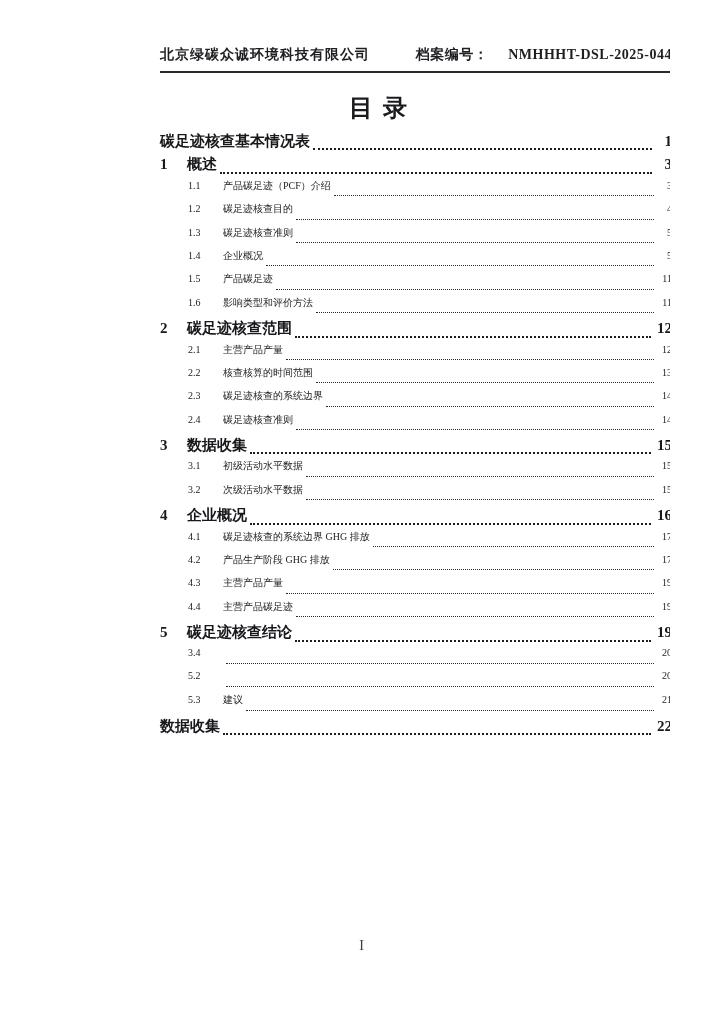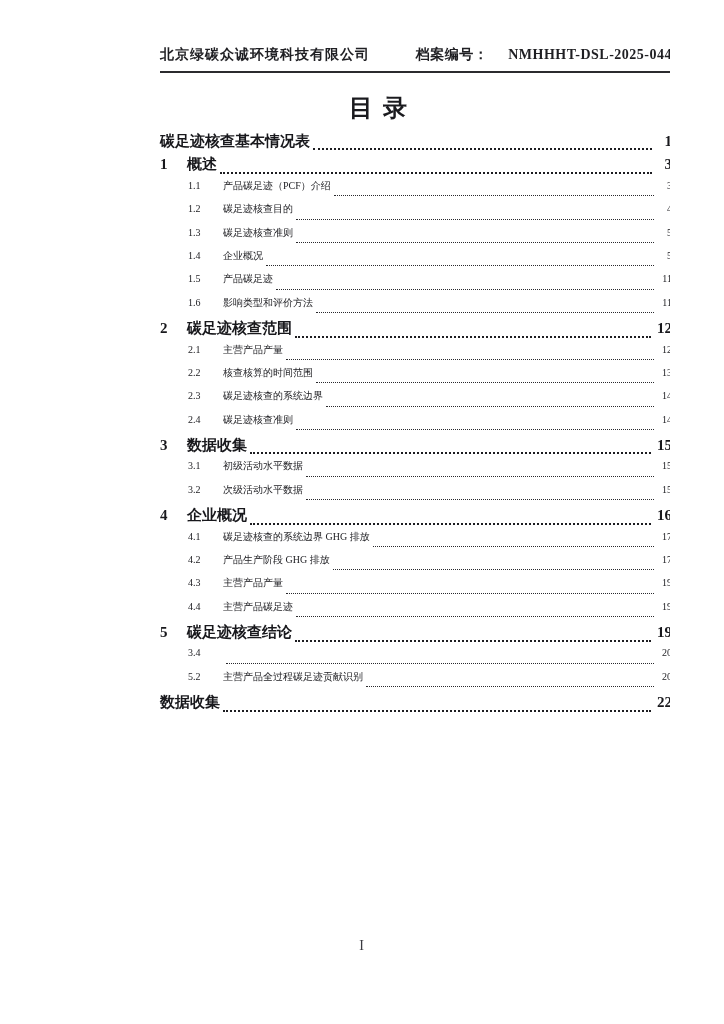--- a/index.html
+++ b/index.html
@@ -282,25 +282,30 @@
   </div>
 
   <div class="toc-row lvl2">
     <span class="toc-num">3.4</span>
     <span class="toc-leader"></span>
     <span class="toc-page">20</span>
   </div>
 
   <div class="toc-row lvl2">
     <span class="toc-num">5.2</span>
-    <span class="toc-label">主营产品全过程碳足迹贡献识别</span>
     <span class="toc-leader"></span>
     <span class="toc-page">20</span>
   </div>
 
+  <div class="toc-row lvl2">
+    <span class="toc-num">5.3</span>
+    <span class="toc-label">建议</span>
+    <span class="toc-leader"></span>
+    <span class="toc-page">21</span>
+  </div>
 
   <div class="toc-row lvl0">
 
     <span class="toc-label">数据收集</span>
     <span class="toc-leader"></span>
     <span class="toc-page">22</span>
   </div>
 </div>
 
   <div class="page-footer">I</div>

